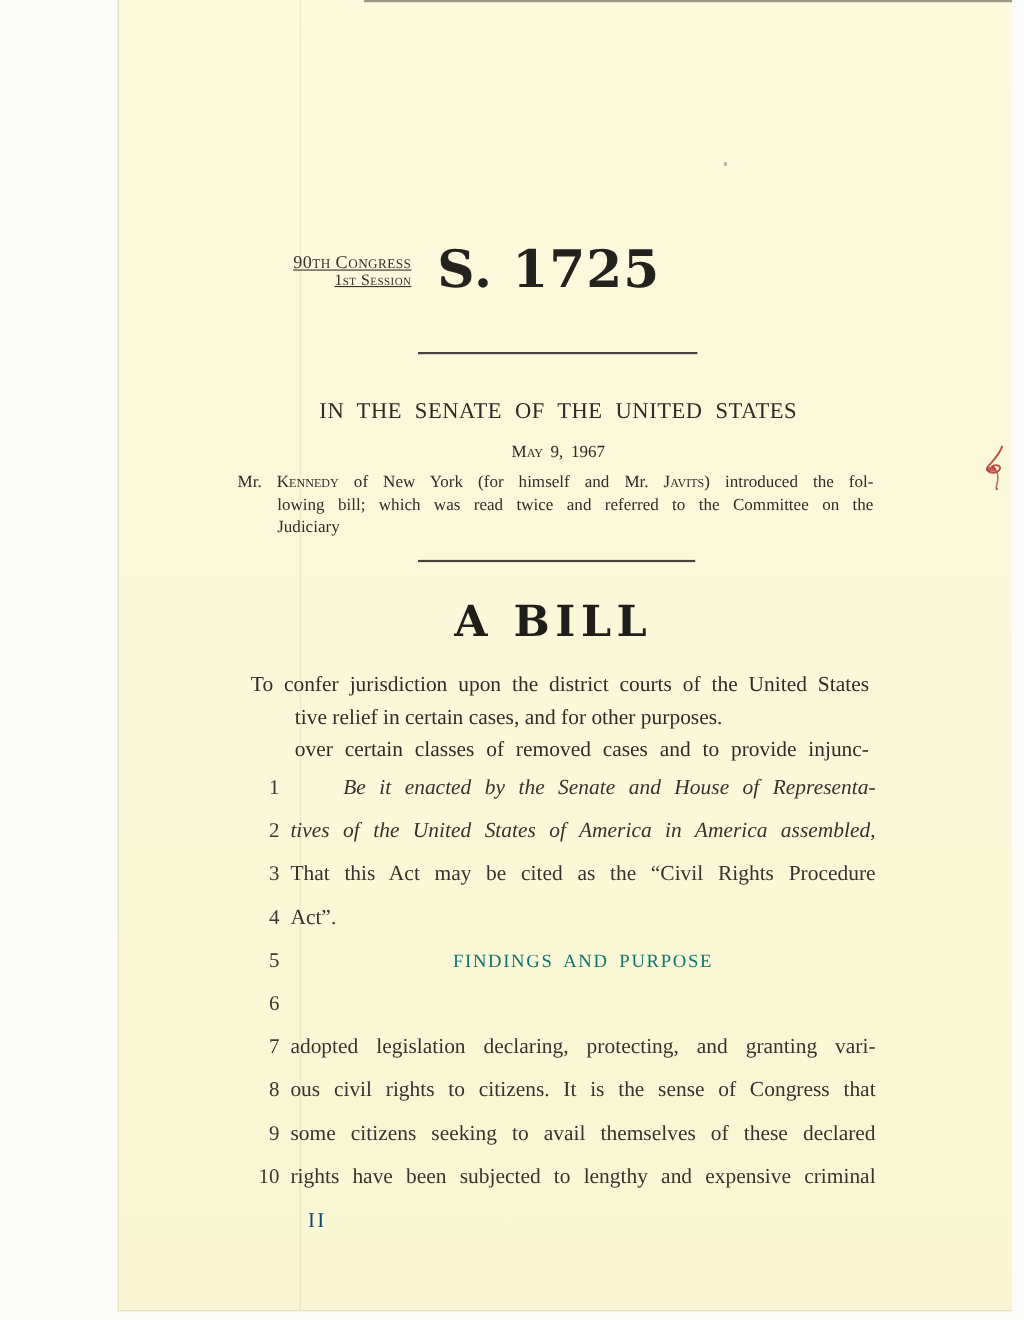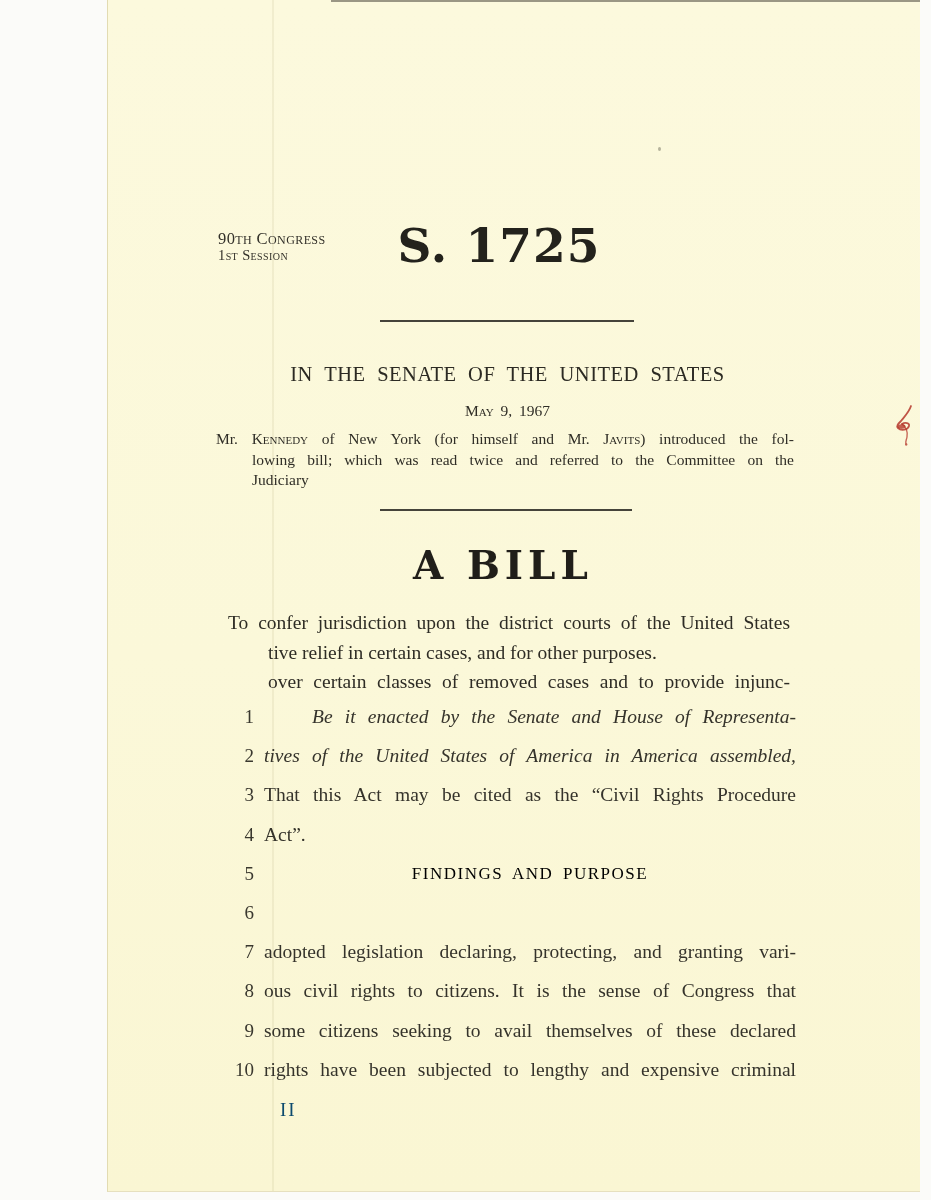--- a/index.html
+++ b/index.html
@@ -18,21 +18,21 @@
   .top-edge{position:absolute;left:330px;top:0;width:589px;height:2px;
     background:rgba(72,70,58,0.55);}
   .speck{position:absolute;left:658px;top:147px;width:3px;height:4px;
     border-radius:50%;background:#8f8d7a;opacity:.65;}
 
   .ink{color:#2e2c25;}
   .sc{font-variant:small-caps;}
   .just{text-align:justify;text-align-last:justify;}
 
   .congress-block{position:absolute;left:218px;top:230px;width:156px;
-    text-align:left;color:#33312a;line-height:17px;}
+    text-align:right;color:#33312a;line-height:17px;text-decoration:underline;}
   .congress-line1{font-size:16.5px;letter-spacing:.4px;}
   .congress-line2{font-size:14.5px;letter-spacing:.4px;}
 
   .bill-number{position:absolute;left:392px;top:216px;width:214px;text-align:center;
     font-family:"DejaVu Serif","Liberation Serif",serif;
     font-size:47px;font-weight:bold;letter-spacing:1px;color:#23221c;line-height:60px;}
 
   .rule{position:absolute;height:2px;background:#45433a;}
   .rule-top{left:380px;top:320px;width:254px;}
   .rule-mid{left:380px;top:509px;width:252px;}
@@ -55,21 +55,21 @@
   .long-title .hang{padding-left:40px;}
 
   .body-block{position:absolute;left:224px;top:704px;width:572px;color:#35332b;}
   .brow{display:flex;height:39.2px;align-items:flex-start;}
   .lnum{flex:0 0 30px;text-align:right;padding-right:10px;font-size:19px;
     line-height:26px;color:#3a382f;}
   .ltext{flex:1;font-size:19.5px;line-height:26px;}
   .ltext.ital{font-style:italic;}
   .ltext.indent{text-indent:48px;}
   .ltext.centered{text-align:center;font-size:17px;letter-spacing:1.5px;
-    word-spacing:4px;color:#000000;}
+    word-spacing:4px;color:#0f766e;}
 
   .page-marker{position:absolute;left:280px;top:1099px;font-size:19px;
     letter-spacing:2px;color:#0c4a6e;}
 
   .red-mark{position:absolute;left:893px;top:404px;width:24px;height:48px;}
 </style>
 </head>
 <body>
 
 <div id="stage">

